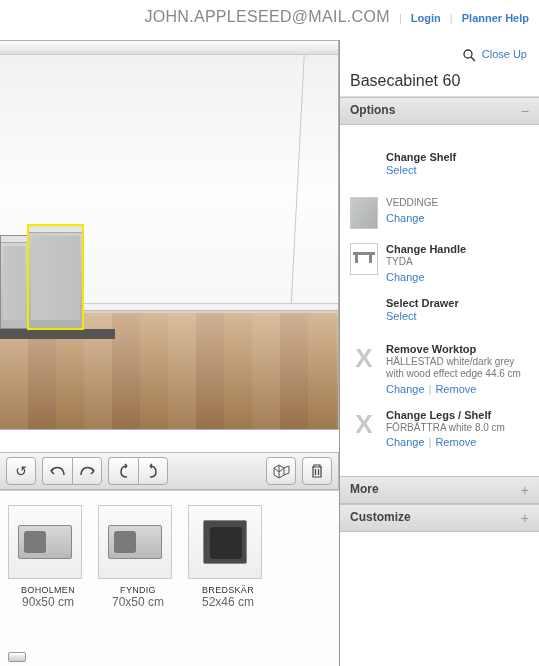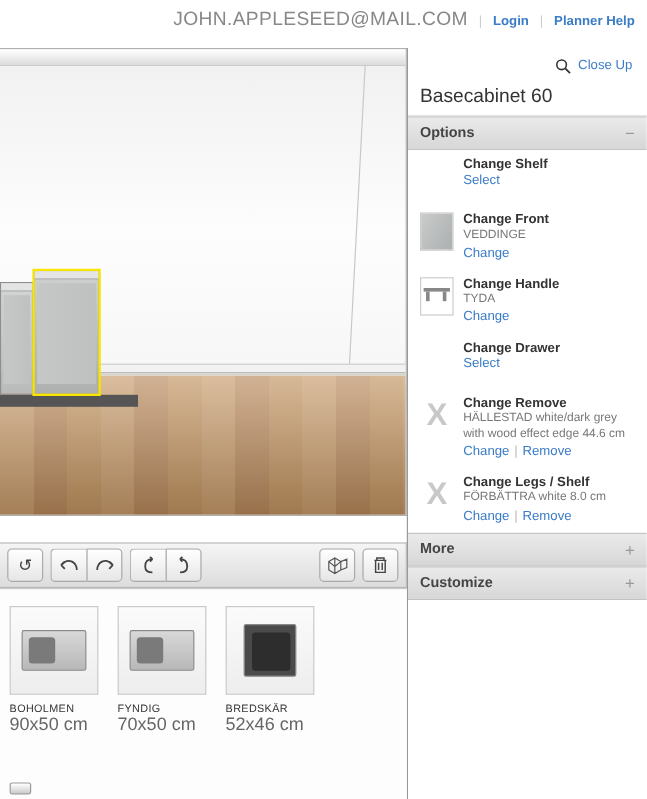--- a/index.html
+++ b/index.html
@@ -33,42 +33,42 @@
   .gap { height: 22px; }
   
   .toolbar { height: 38px; background: linear-gradient(#f5f5f5,#dcdcdc); border:1px solid #b6b6b6; border-left:none; display:flex; align-items:center; padding:0 6px; gap:6px;}
   .tbtn { width:30px; height:28px; background:linear-gradient(#fff,#e6e6e6); border:1px solid #aaa; border-radius:4px; display:flex; align-items:center; justify-content:center; font-size:14px; color:#444; cursor:pointer;}
   .tbtn-group { display:flex; }
   .tbtn-group .tbtn:first-child{border-radius:4px 0 0 4px; border-right:none;}
   .tbtn-group .tbtn:last-child{border-radius:0 4px 4px 0;}
   .toolbar .spacer{flex:1;}
   
   .catalog { flex:1; background:#fdfdfd; border-top:1px solid #ccc; padding:14px 8px; display:flex; gap:10px; overflow:hidden;}
-  .cat-item { width:80px; text-align:left; }
+  .cat-item { width:80px; text-align:center; }
   .cat-thumb { width:74px; height:74px; border:1px solid #c9c9c9; background:linear-gradient(#fbfbfb,#ededed); display:flex; align-items:center; justify-content:center; position:relative;}
   .sink { width:54px; height:34px; background:linear-gradient(#d8d8d8,#b8b8b8); border:1px solid #888; border-radius:2px; position:relative;}
   .sink::before{content:"";position:absolute;top:5px;left:5px;width:22px;height:22px;background:#7a7a7a;border-radius:3px;}
   .sink.sq{width:44px;height:44px;background:#4a4a4a;}
   .sink.sq::before{background:#2d2d2d;top:6px;left:6px;width:32px;height:32px;}
   .cat-name { font-size:9px; margin-top:6px; color:#333; letter-spacing:0.3px;}
-  .cat-dim { font-size:15px; color:#666;}
+  .cat-dim { font-size:12px; color:#666;}
   
   .scrollbar { position:absolute; bottom:4px; left:8px; right:8px; height:10px; }
   .sb-thumb { width:18px; height:10px; background:linear-gradient(#fff,#ccc); border:1px solid #999; border-radius:2px;}
   
   .right-col { flex:1; display:flex; flex-direction:column; background:#fff; position:relative;}
   .closeup { text-align:right; padding:8px 12px 6px;margin-left:40px; }
   .closeup a { color:#3a7cc7; text-decoration:none; font-size:11px;}
   .mag { display:inline-block; width:14px; height:14px; vertical-align:middle; margin-right:3px;}
   .item-title { padding:4px 10px 6px; font-size:16px; color:#333; border-bottom:1px solid #ddd;}
   
   .section-hdr { background:linear-gradient(#eaeaea,#d7d7d7); border-top:1px solid #c3c3c3; border-bottom:1px solid #c3c3c3; padding:5px 10px; font-weight:bold; font-size:12px; color:#444; display:flex; justify-content:space-between; align-items:flex-start; cursor:pointer;}
   .section-hdr .toggle { color:#999; font-size:14px; font-weight:normal;}
   
-  .options { padding:0 0;}
+  .options { padding:20px 0;}
   .opt-row { display:flex; padding:6px 10px 8px; gap:8px;}
   .opt-thumb { width:28px; height:32px; flex-shrink:0; background:#e4e4e4; border:1px solid #ccc;}
   .opt-thumb.none { background:transparent; border:none;}
   .opt-thumb.front { background:linear-gradient(120deg,#c9cbcb,#adb0b0);}
   .opt-thumb.handle { background:#fff; position:relative;}
   .opt-thumb.handle::before{content:"";position:absolute;top:8px;left:2px;right:2px;height:3px;background:#888;}
   .opt-thumb.handle::after{content:"";position:absolute;top:11px;left:4px;width:3px;height:8px;background:#888;box-shadow:14px 0 #888;}
   .opt-thumb.x { border:none; background:transparent; color:#c8c8c8; font-size:26px; font-weight:bold; line-height:30px; text-align:center;}
   .opt-body { flex:1; font-size:11px;}
   .opt-title { font-weight:bold; color:#333; margin-bottom:1px;}
@@ -199,44 +199,43 @@
         <div class="opt-row">
           <div class="opt-thumb none"></div>
           <div class="opt-body">
             <div class="opt-title">Change Shelf</div>
             <div class="opt-links"><a href="#">Select</a></div>
           </div>
         </div>
         <div class="opt-row">
           <div class="opt-thumb front"></div>
           <div class="opt-body">
-            <div class="opt-title">Change Front</div>
             <div class="opt-sub">VEDDINGE</div>
             <div class="opt-links"><a href="#">Change</a></div>
           </div>
         </div>
         <div class="opt-row">
           <div class="opt-thumb handle"></div>
           <div class="opt-body">
             <div class="opt-title">Change Handle</div>
             <div class="opt-sub">TYDA</div>
             <div class="opt-links"><a href="#">Change</a></div>
           </div>
         </div>
         <div class="opt-row">
           <div class="opt-thumb none"></div>
           <div class="opt-body">
-            <div class="opt-title">Change Drawer</div>
+            <div class="opt-title">Select Drawer</div>
             <div class="opt-links"><a href="#">Select</a></div>
           </div>
         </div>
         <div class="opt-row">
           <div class="opt-thumb x">X</div>
           <div class="opt-body">
-            <div class="opt-title">Change Remove</div>
+            <div class="opt-title">Remove Worktop</div>
             <div class="opt-sub">HÄLLESTAD white/dark grey with wood effect edge 44.6 cm</div>
             <div class="opt-links"><a href="#">Change</a><span class="divider">|</span><a href="#">Remove</a></div>
           </div>
         </div>
         <div class="opt-row">
           <div class="opt-thumb x">X</div>
           <div class="opt-body">
             <div class="opt-title">Change Legs / Shelf</div>
             <div class="opt-sub">FÖRBÄTTRA white 8.0 cm</div>
             <div class="opt-links"><a href="#">Change</a><span class="divider">|</span><a href="#">Remove</a></div>

